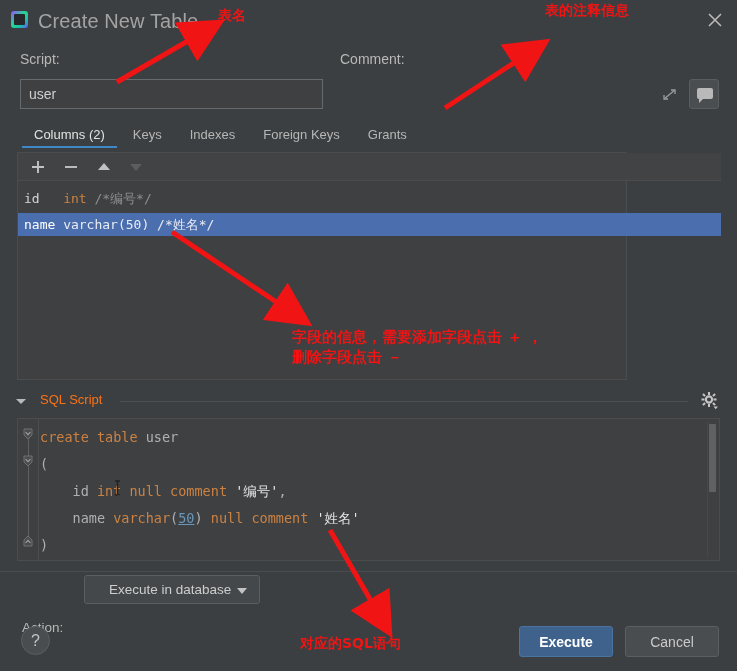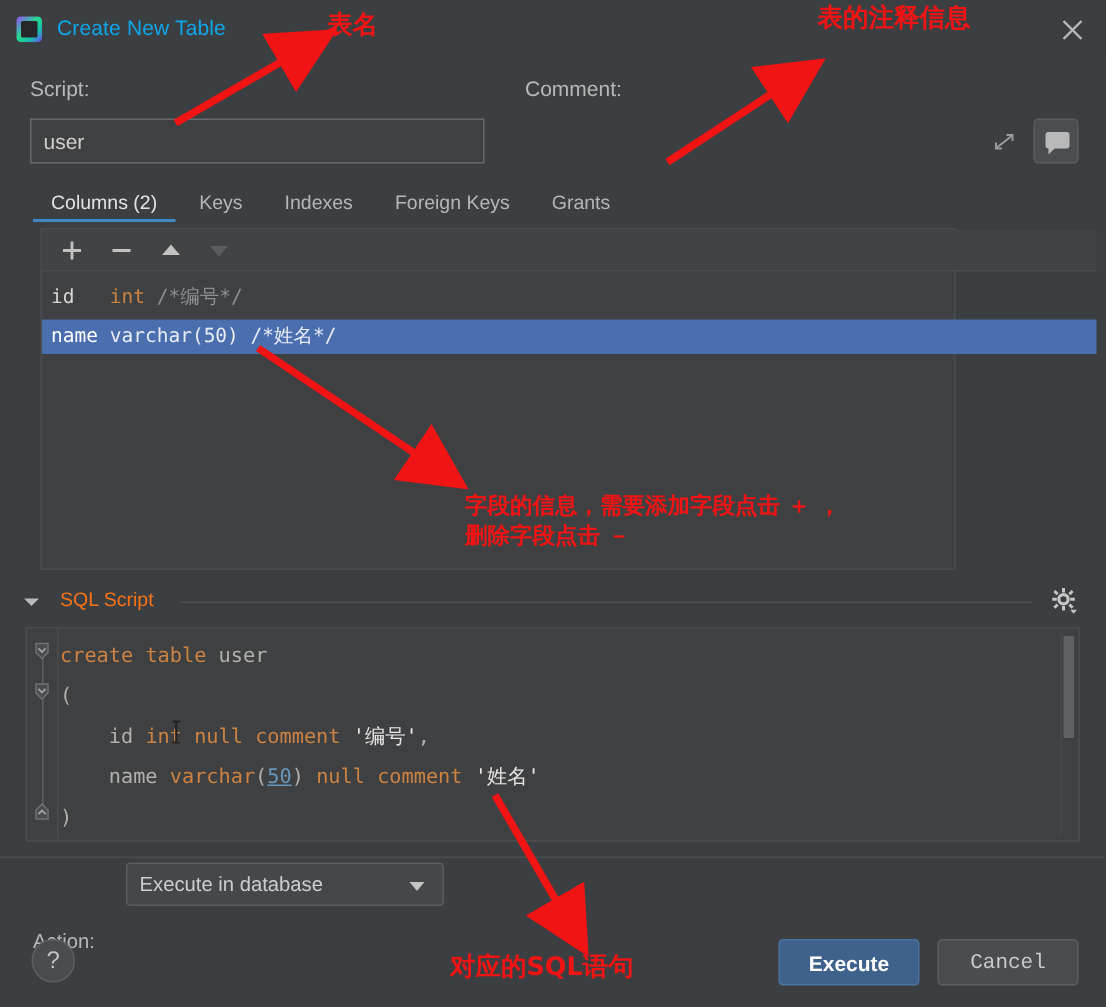--- a/index.html
+++ b/index.html
@@ -27,32 +27,32 @@
   .dg-logo::after {
     content: ""; position: absolute; left: 3px; top: 3px; width: 11px; height: 11px;
     background: #27282b; border-radius: 1px;
   }
   .dg-logo i {
     position: absolute; left: 5px; top: 6px; width: 7px; height: 2px;
     background: #e0e0e0; display: block;
   }
   .title-text {
     position: absolute; left: 38px; top: 10px;
-    font-size: 14px; color: #0ea5e9; letter-spacing: .1px;
+    font-size: 20px; color: #a3a3a3; letter-spacing: .1px;
   }
   .close-btn {
     position: absolute; right: 10px; top: 8px; width: 24px; height: 24px;
     cursor: pointer;
   }
   .close-btn svg { display: block; }
 
   
   .lbl { position: absolute; font-size: 14px; color: #b8b8b8; }
   .lbl-table { left: 20px; top: 51px; }
-  .lbl-comment { left: 350px; top: 51px; }
+  .lbl-comment { left: 340px; top: 51px; }
 
   .field {
     position: absolute; height: 30px;
     background: #3f4042; border: 1px solid #666a6c;
     font-size: 14px; color: #cfcfcf;
     padding: 0 8px; line-height: 28px;
     white-space: nowrap; overflow: hidden;
   }
   .field-table { left: 20px; top: 79px; width: 303px; }
   .field-comment { left: 337px; top: 79px; width: 345px; padding-right: 26px; }
@@ -81,21 +81,21 @@
     font-size: 13px; color: #b6b6b6; cursor: pointer;
   }
   .tab.active { color: #e2e2e2; }
   .tab.active::after {
     content: ""; position: absolute; left: 2px; right: 2px; bottom: 0; height: 2px;
     background: #3e86c4;
   }
 
   
   .cols-panel {
-    position: absolute; left: 27px; top: 152px; width: 610px; height: 228px;
+    position: absolute; left: 17px; top: 152px; width: 610px; height: 228px;
     background: #3f4042; border: 1px solid #4a4c4e; padding-left: 18px;
   }
   .cols-toolbar {
     position: absolute; left: 0; top: 0; width: 703px; height: 28px;
     border-bottom: 1px solid #4a4c4e; background: #414345;
   }
   .tb-btn {
     position: absolute; top: 4px; width: 20px; height: 20px; cursor: pointer;
   }
   .tb-plus { left: 10px; }
@@ -111,26 +111,26 @@
   }
   .col-row.r0 { top: 34px; }
   .col-row.r1 { top: 60px; background: #4b6eaf; color: #ffffff; }
   .tk-type { color: #cc8242; }
   .tk-cmt  { color: #8b8f91; }
   .col-row.r1 .tk-type, .col-row.r1 .tk-cmt { color: #e8ecf4; }
 
   
   .anno {
     position: absolute; color: #f01414;
-    font-family: "DejaVu Sans", sans-serif; font-size: 17px; font-weight: 700;
+    font-family: "DejaVu Sans", sans-serif; font-size: 14px; font-weight: 700;
     white-space: pre; line-height: 1.35;
   }
   .anno-name { left: 218px; top: 6px; }
   .anno-comment { left: 545px; top: 1px; }
-  .anno-fields { left: 310px; top: 327px; font-size: 15px; }
+  .anno-fields { left: 292px; top: 327px; font-size: 15px; }
   .anno-sql { left: 300px; top: 634px; }
   .arrow { position: absolute; pointer-events: none; }
 
   
   .sql-head { position: absolute; left: 18px; top: 392px; width: 702px; height: 20px; }
   .sql-caret {
     position: absolute; left: 0; top: 5px;
     border-left: 5px solid #b9b9b9; border-right: 5px solid transparent;
     border-top: 5px solid transparent; border-bottom: 5px solid transparent;
     transform: rotate(90deg); transform-origin: 3px 5px;
@@ -172,23 +172,23 @@
   }
   .sql-scroll i {
     position: absolute; left: 1px; top: 2px; width: 7px; height: 68px;
     background: #5f6264; border-radius: 1px; display: block;
   }
 
   
   .sep { position: absolute; left: 0; top: 571px; width: 737px; height: 1px; background: #4a4c4e; }
   .lbl-action { position: absolute; left: 22px; top: 620px; font-size: 13.5px; color: #b8b8b8; }
   .combo {
-    position: absolute; left: 84px; top: 575px; width: 212px; height: 29px;
+    position: absolute; left: 84px; top: 575px; width: 176px; height: 29px;
     background: #45484a; border: 1px solid #5b5e60; border-radius: 3px;
-    font-size: 13.5px; color: #cdcdcd; line-height: 27px; padding-left: 8px;
+    font-size: 13.5px; color: #cdcdcd; line-height: 27px; padding-left: 24px;
     cursor: pointer;
   }
   .combo .arw {
     position: absolute; right: 12px; top: 12px;
     border-left: 5px solid transparent; border-right: 5px solid transparent;
     border-top: 6px solid #c3c3c3;
   }
   .help-btn {
     position: absolute; left: 21px; top: 626px; width: 29px; height: 29px;
     border-radius: 50%; background: #4a4d4f; border: 1px solid #5c5f61;
@@ -198,21 +198,21 @@
   .btn {
     position: absolute; top: 626px; height: 31px; border-radius: 3px;
     font-size: 14px; text-align: center; line-height: 30px; cursor: pointer;
   }
   .btn-exec {
     left: 519px; width: 94px; background: #3f628c;
     border: 1px solid #4b739f; color: #ffffff; font-weight: 700;
   }
   .btn-cancel {
     left: 625px; width: 94px; background: #4a4d4f;
-    border: 1px solid #5c5f61; color: #c9c9c9; font-family: Liberation Mono, monospace;
+    border: 1px solid #5c5f61; color: #c9c9c9;
   }
 </style>
 </head>
 <body>
 
 <div class="dialog">
 
   <div class="titlebar">
     <div class="dg-logo">
         <i></i>

